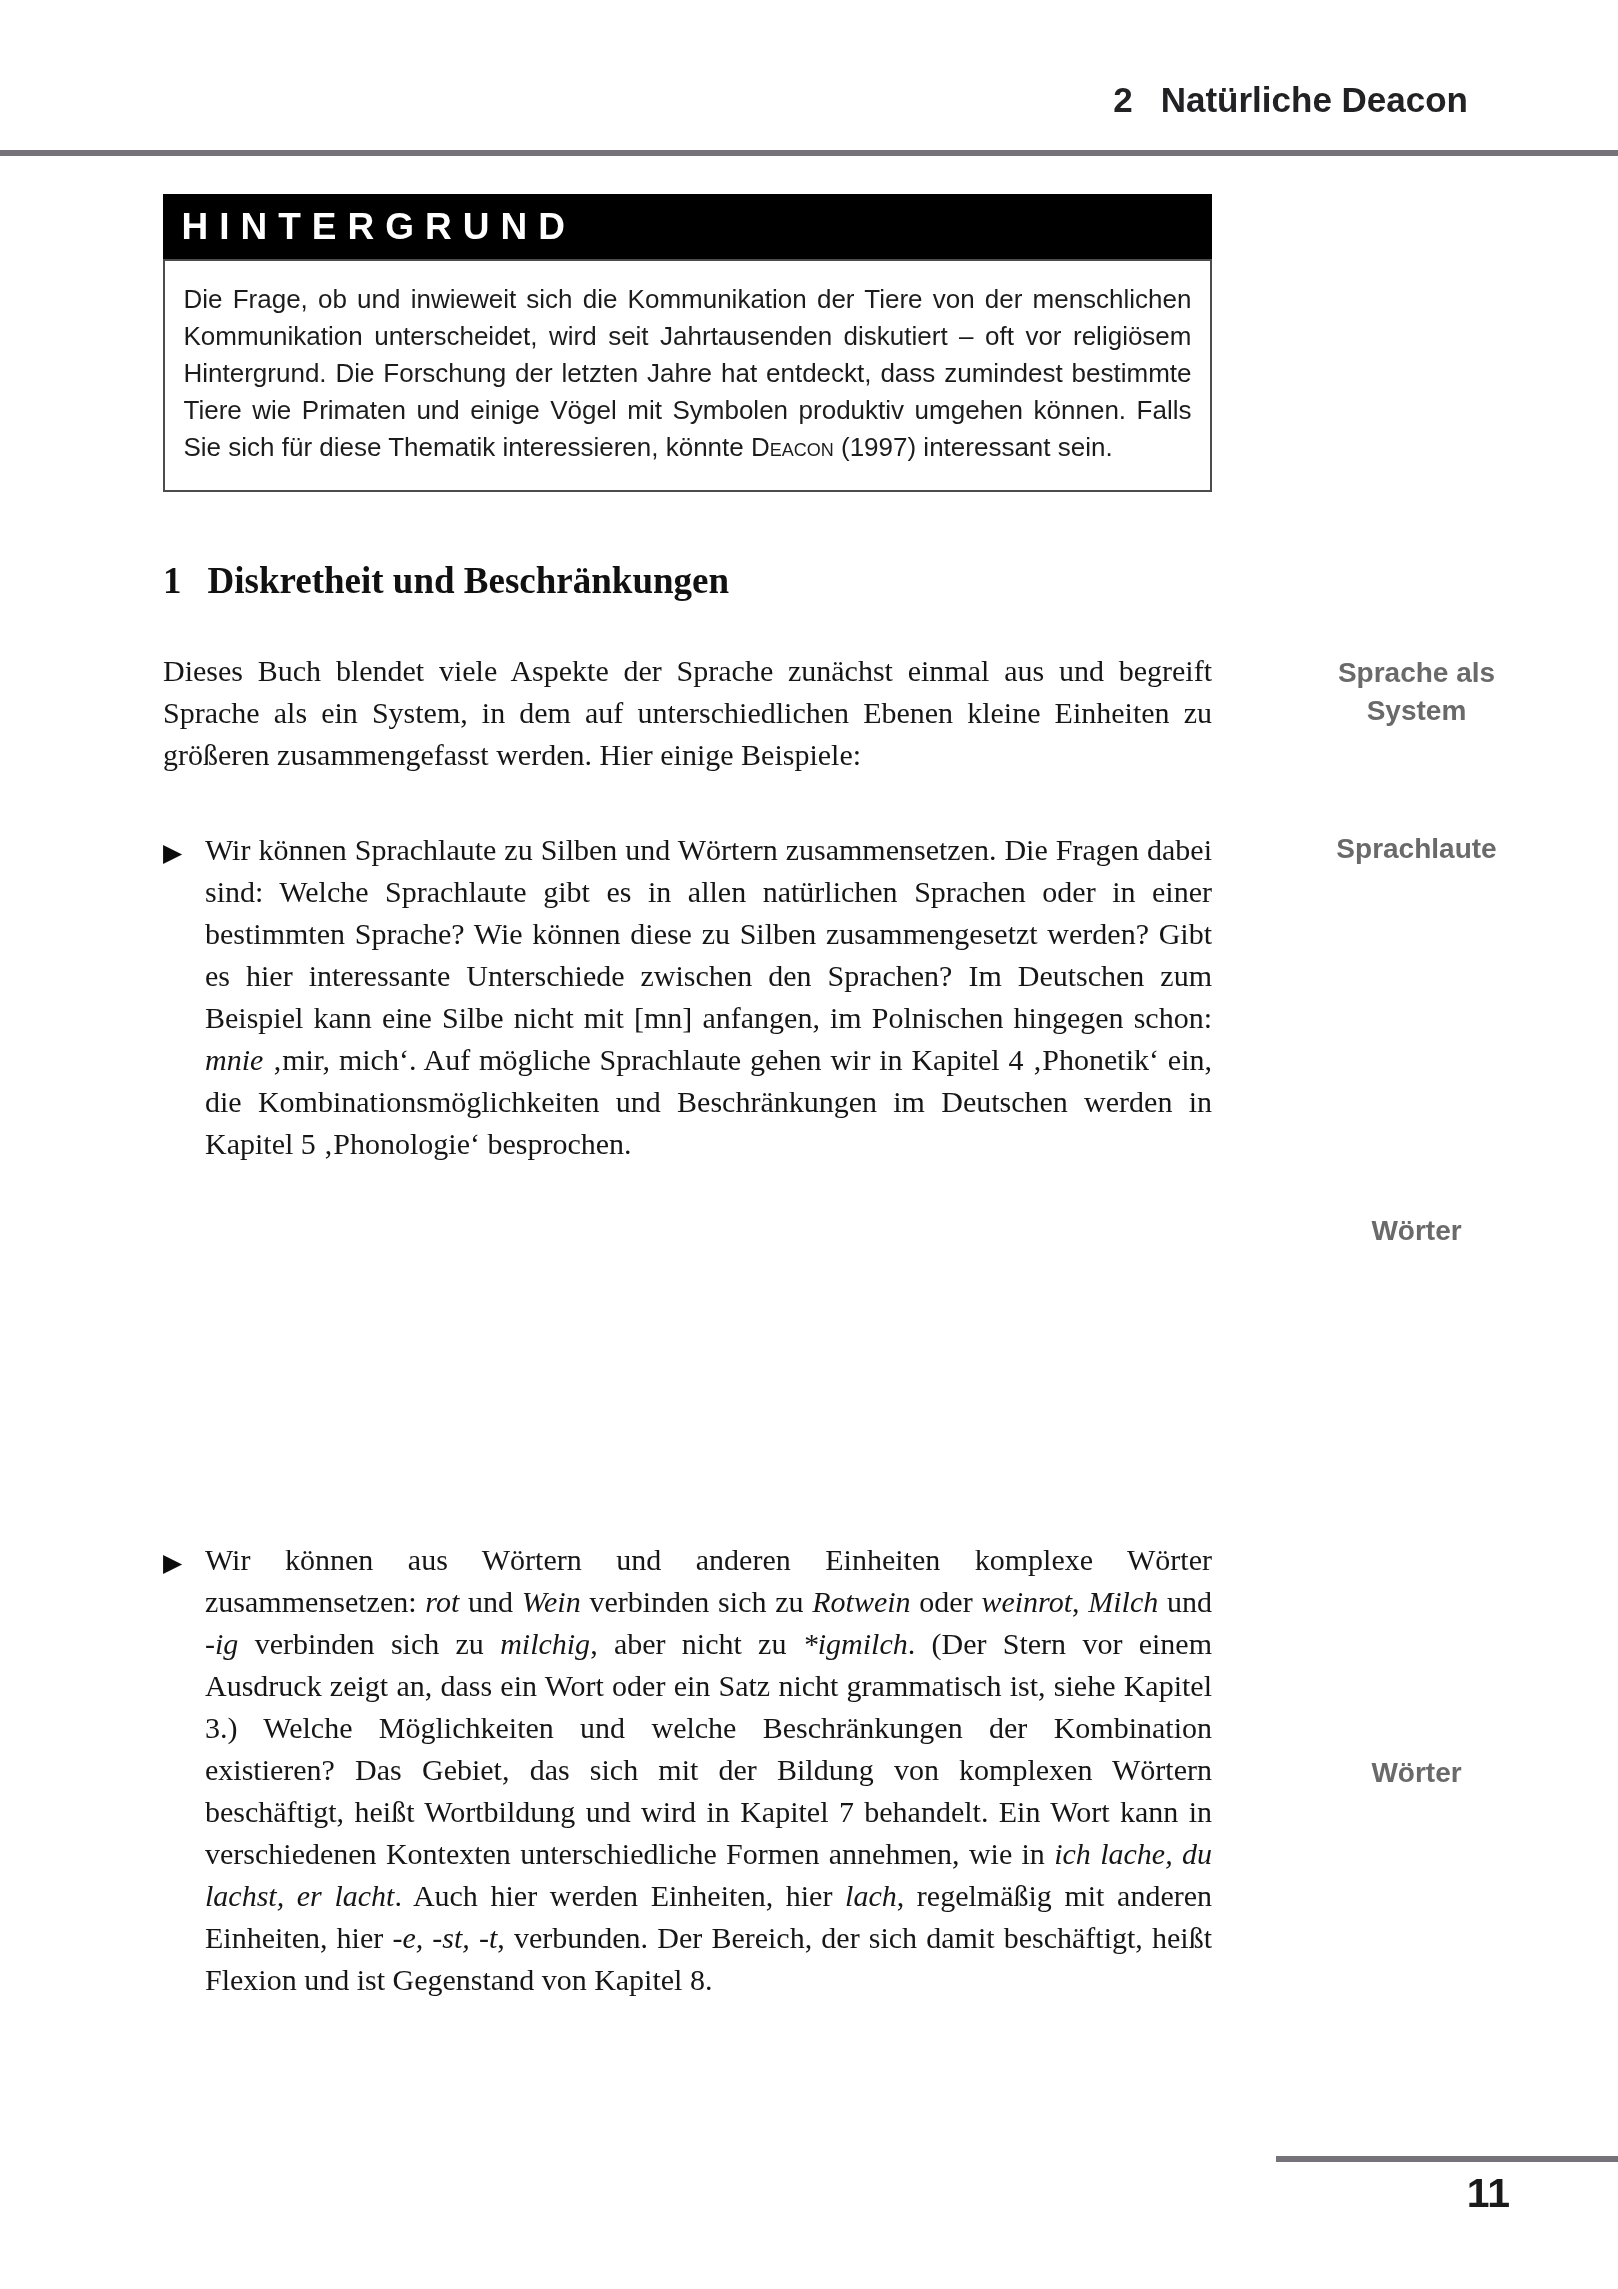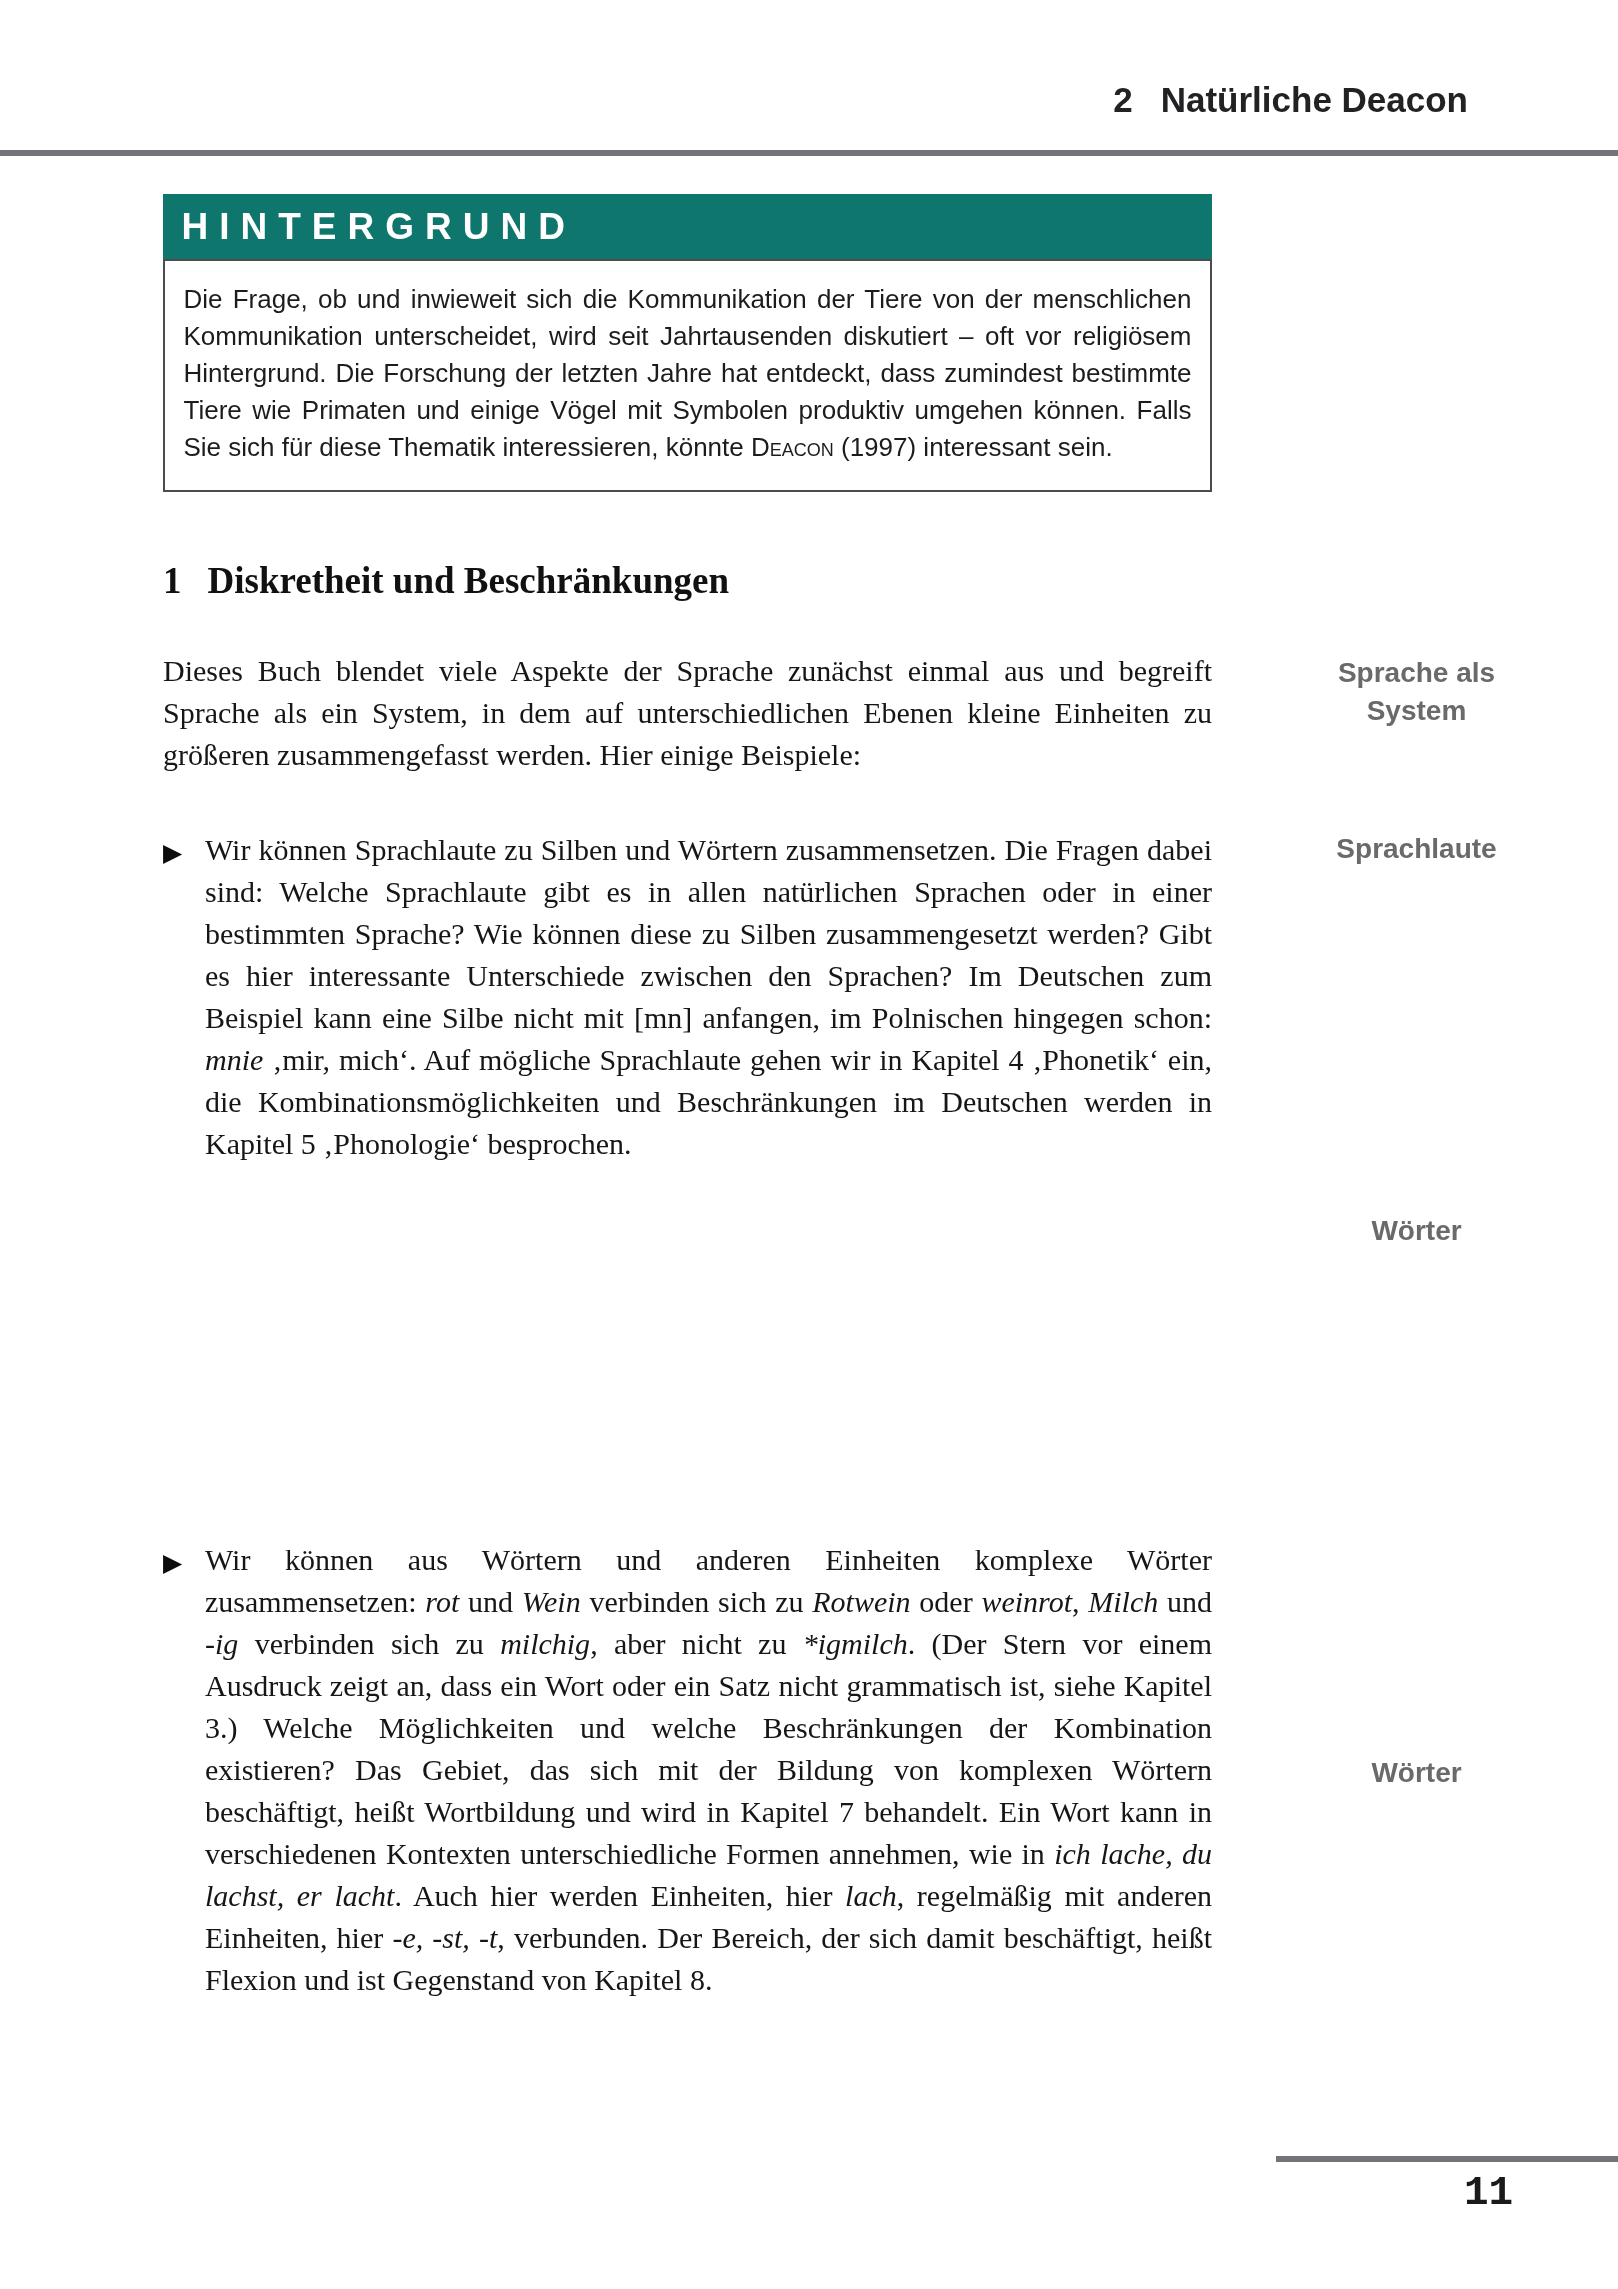--- a/index.html
+++ b/index.html
@@ -19,21 +19,21 @@
     font-weight:bold;font-size:35px;line-height:41px;
     color:#222224;
   }
   .rule-top{
     position:absolute;left:0;top:150px;width:100%;height:5.5px;
     background:#757379;
   }
   
   .hintergrund{position:absolute;left:163px;top:194px;width:1049px;}
   .hintergrund .bar{
-    height:65px;background:#0f766e;color:#ffffff;
+    height:65px;background:#000000;color:#ffffff;
     font-family:"Liberation Sans",sans-serif;
     font-weight:bold;font-size:37px;line-height:65px;
     letter-spacing:11px;padding-left:18.5px;box-sizing:border-box;
   }
   .hintergrund .boxed{
     border:2.8px solid #4c4c4c;box-sizing:border-box;
     padding:20px 18.5px 24px 18.5px;
     font-family:"Liberation Sans",sans-serif;
     font-size:26px;line-height:37px;
     text-align:justify;color:#1c1c1c;
@@ -72,21 +72,21 @@
   .mn3{top:1204px;margin-top:8px;}
   .mn4{top:1754px;}
   
   .rule-bottom{
     position:absolute;left:1276px;top:2156px;width:342px;height:5.5px;
     background:#757379;
   }
   .page-number{
     position:absolute;left:1433px;top:2169px;width:111px;
     text-align:center;
-    font-family:Liberation Mono, monospace;
+    font-family:Liberation Sans, sans-serif;
     font-weight:bold;font-size:41px;line-height:48px;color:#1a1a1a;
   }
   i{font-style:italic;}
 </style>
 </head>
 <body>
 
 <div class="page">
 
   <div class="chapter-header">

